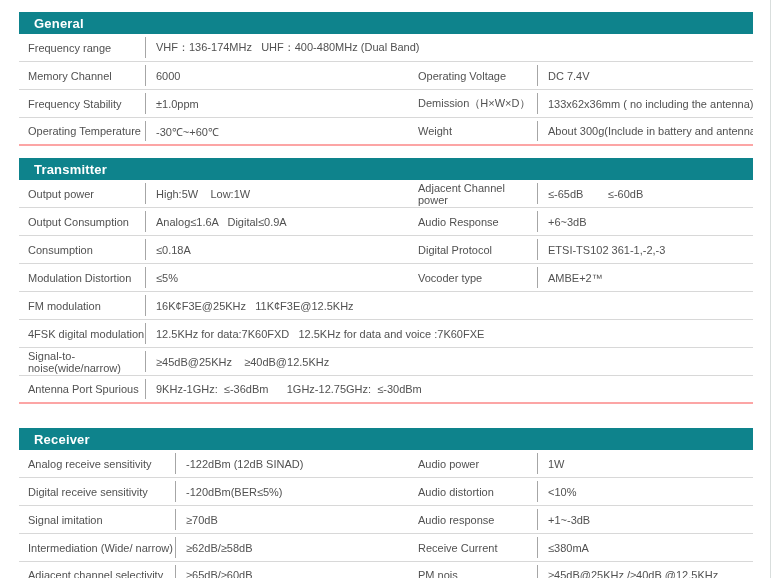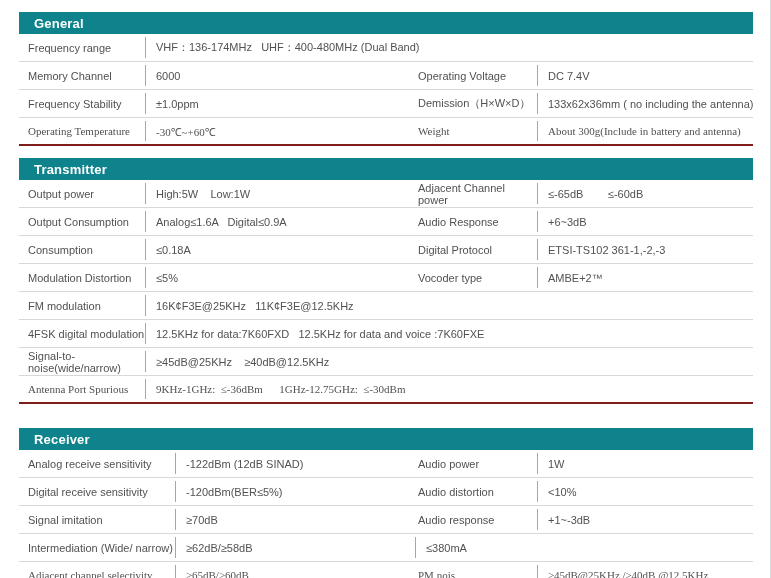--- a/index.html
+++ b/index.html
@@ -33,21 +33,21 @@
     letter-spacing:0.2px;
   }
   .row {
     height:28px;
     display:grid;
     align-items:center;
     border-bottom:1px solid #d8d8d8;
     font-size:11px;
     color:#515151;
   }
-  .row:last-child { border-bottom:2px solid #7f1d1d;font-family:Liberation Serif, serif; }
+  .row:last-child { border-bottom:2px solid #fca5a5; }
   
   .row.cols-normal  { grid-template-columns:126px 270px 122px 1fr; }
   .row.cols-wide    { grid-template-columns:156px 240px 122px 1fr; }
   .row.span-normal  { grid-template-columns:126px 1fr; }
   .cell { height:100%; display:flex; align-items:center; overflow:hidden; }
   .lbl  { padding-left:9px; }
   .lbl2 { padding-left:3px; }
   .val  {
     position:relative;
     padding-left:11px;
@@ -155,20 +155,21 @@
           </div>
           <div class="row cols-wide">
             <div class="cell lbl">Signal imitation</div>
             <div class="cell val">≥70dB</div>
             <div class="cell lbl2">Audio response</div>
             <div class="cell val">+1~-3dB</div>
           </div>
           <div class="row cols-wide">
             <div class="cell lbl">Intermediation (Wide/ narrow)</div>
             <div class="cell val">≥62dB/≥58dB</div>
+            <div class="cell lbl2">Receive Current</div>
             <div class="cell val">≤380mA</div>
           </div>
           <div class="row cols-wide">
             <div class="cell lbl">Adjacent channel selectivity</div>
             <div class="cell val">≥65dB/≥60dB</div>
             <div class="cell lbl2">PM nois</div>
             <div class="cell val">≥45dB@25KHz /≥40dB @12.5KHz</div>
           </div>
         </div>
       </div>

